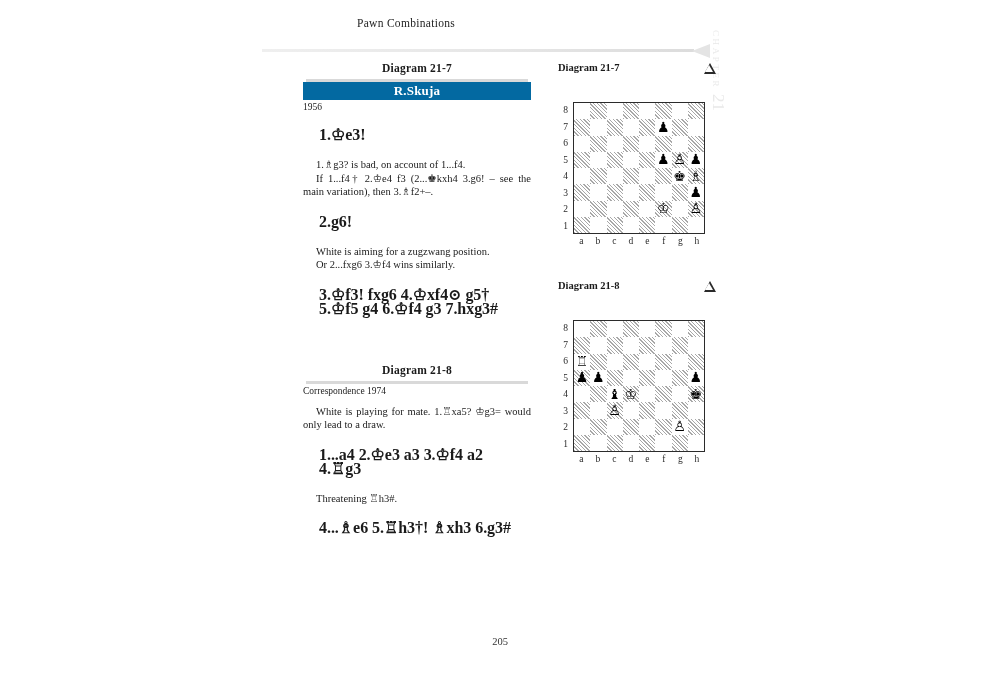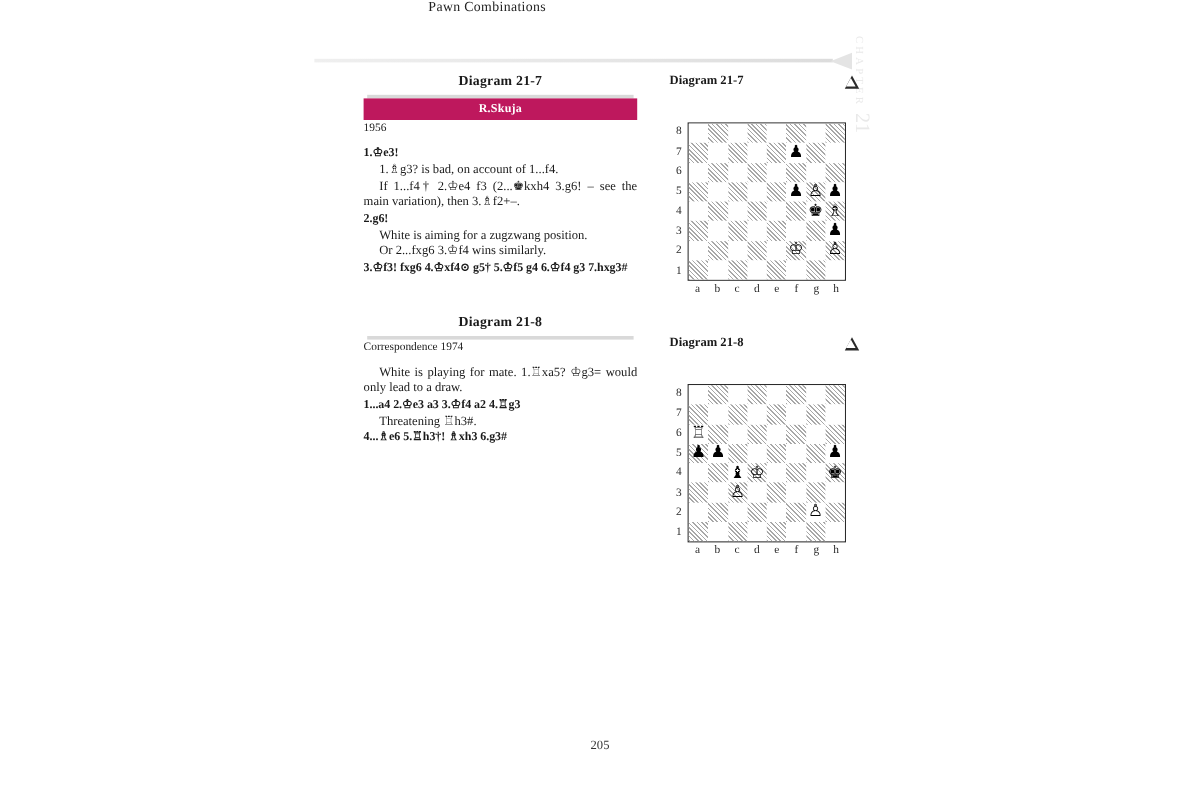--- a/index.html
+++ b/index.html
@@ -22,21 +22,21 @@
     left: 0; top: 0;
     width: 1000px;
     height: 675px;
     background: #fff;
   }
 
   
   #running-head {
     position: absolute;
     left: 0;
-    top: 0;
+    top: 17px;
     width: 812px;
     text-align: center;
     font-size: 11.5px;
     letter-spacing: .3px;
     color: #232323;
   }
 
   
   #rule-wrap {
     position: absolute;
@@ -116,40 +116,40 @@
     position: relative;
     width: 100%;
     margin-bottom: 2px;
   }
   .name-banner .strip {
     height: 3px;
     background: #d9d9d9;
     margin: 0 3px;
   }
   .name-banner .bar {
-    background: #be185d;
+    background: #0369a1;
     color: #ffffff;
     text-align: center;
     font-weight: bold;
-    font-size: 10px;
+    font-size: 13px;
     line-height: 15px;
     padding: 1px 0 2px 0;
     letter-spacing: .2px;
   }
   .event-line {
     font-size: 9.5px;
     color: #222;
     margin-bottom: 9px;
   }
 
   .move-bold {
     font-weight: bold;
-    font-size: 10px;
+    font-size: 16px;
     line-height: 14px;
-    margin: 0;
+    margin: 16px;
     letter-spacing: -.05px;
   }
   .comment {
     font-size: 10.5px;
     line-height: 13.5px;
     margin: 0;
     text-indent: 13px;
     text-align: justify;
   }
   .block-gap { height: 32px; }
@@ -254,21 +254,21 @@
   }
   .file-labels div {
     text-align: center;
     font-size: 9.5px;
     color: #2a2a2a;
   }
 
   #page-number {
     position: absolute;
     left: 0;
-    top: 616px;
+    top: 636px;
     width: 1000px;
     text-align: center;
     font-size: 10.5px;
     color: #333;
   }
 </style>
 </head>
 <body>
 
 <div id="page">

